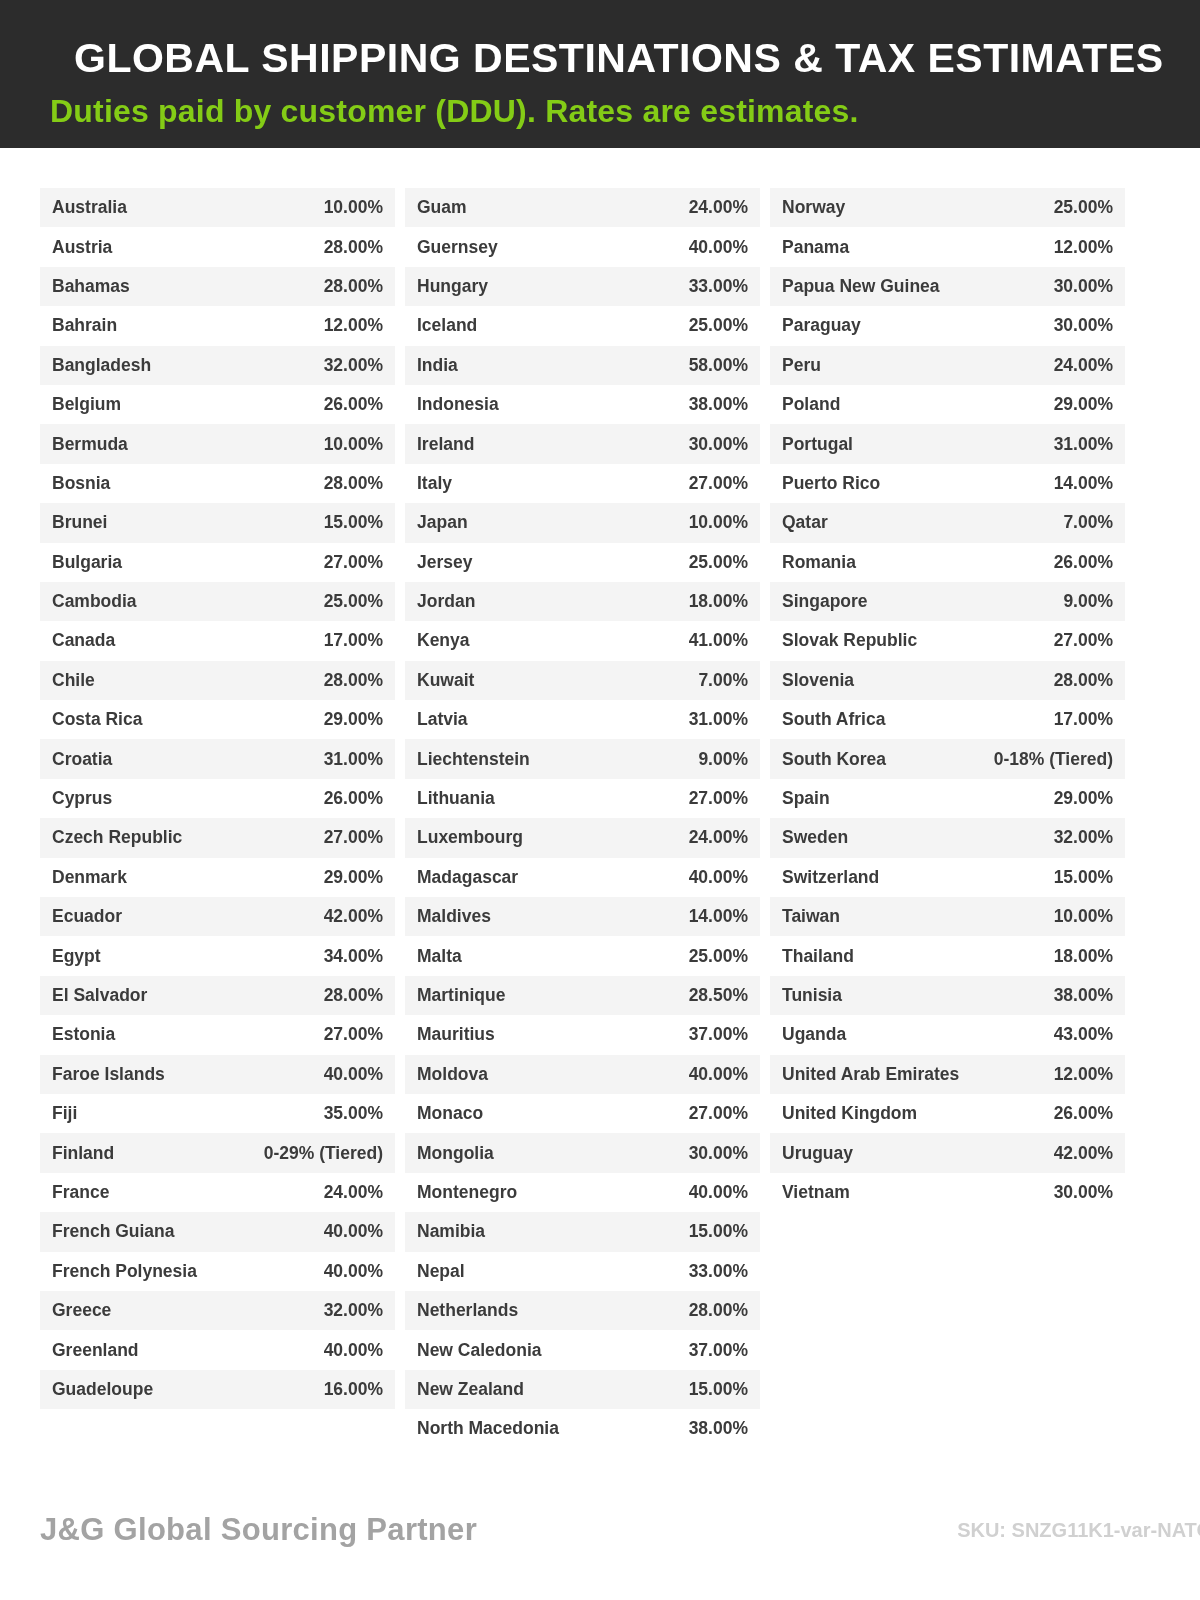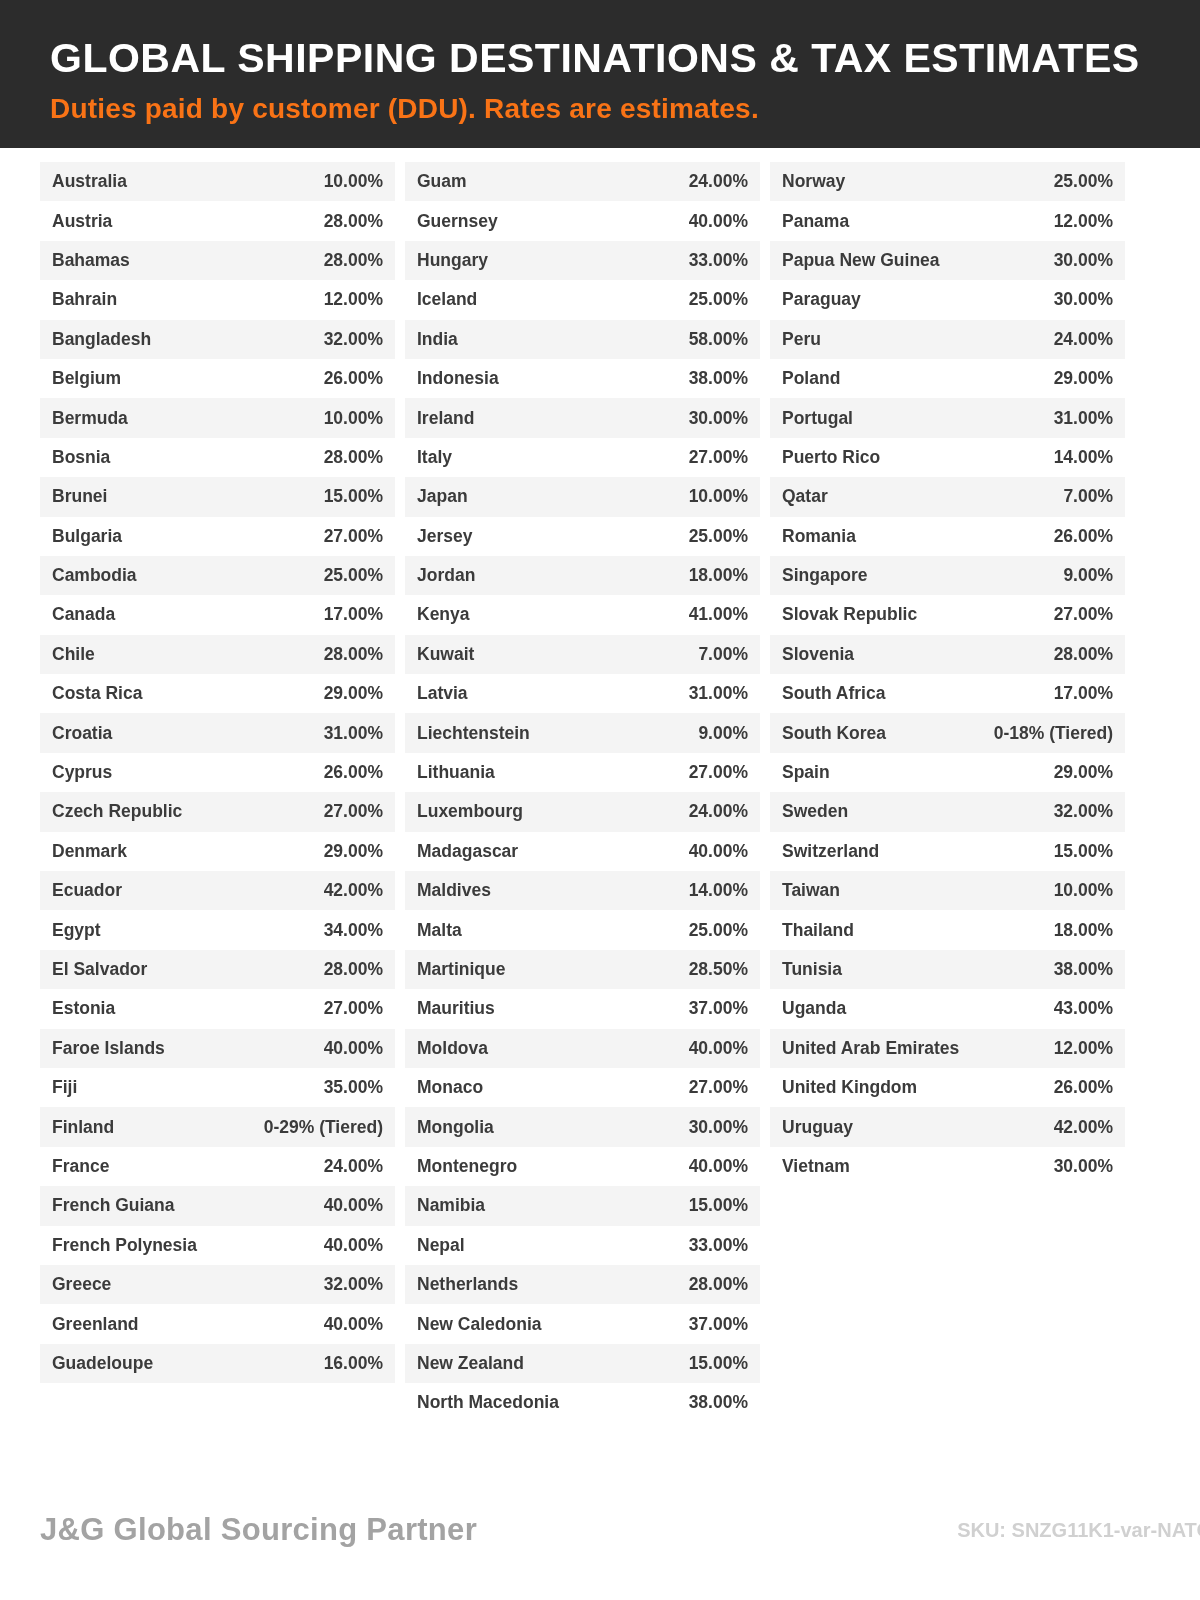--- a/index.html
+++ b/index.html
@@ -24,31 +24,32 @@
     background: #2c2c2c;
     padding: 38px 50px 0 50px;
   }
   .header h1 {
     color: #ffffff;
     font-size: 41px;
     font-weight: 800;
     letter-spacing: 0.5px;
     line-height: 1;
     white-space: nowrap;
+    margin-left: 24px;
   }
   .header .subtitle {
     margin-top: 14px;
-    color: #f97316;
-    font-size: 28px;
+    color: #84cc16;
+    font-size: 32px;
     font-weight: 700;
     letter-spacing: 0.2px;
   }
   .table-wrap {
     position: absolute;
-    top: 162px;
+    top: 188px;
     left: 40px;
     width: 1085px;
     display: grid;
     grid-template-columns: 355px 355px 355px;
     column-gap: 10px;
     align-items: start;
   }
   .col { width: 355px; }
   .row {
     height: 39.4px;

